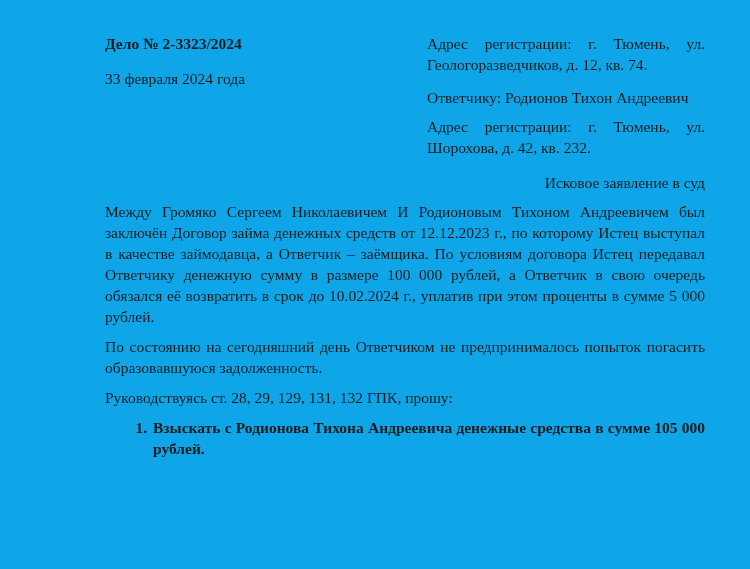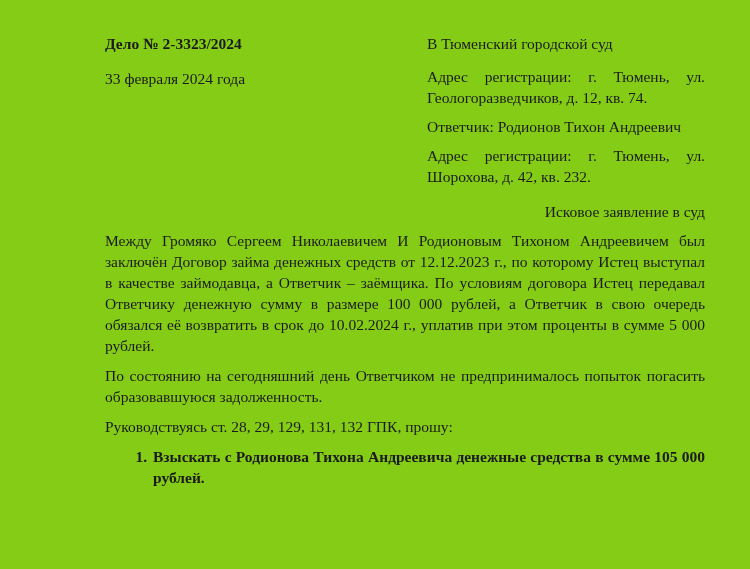--- a/index.html
+++ b/index.html
@@ -5,21 +5,21 @@
   html, body {
     margin: 0;
     padding: 0;
     background: #fdfdfd;
   }
   .page {
     position: relative;
     box-sizing: border-box;
     width: 750px;
     height: 569px;
-    background: #84cc16;
+    background: #0ea5e9;
     padding: 33px 45px 0 105px;
     font-family: "Liberation Serif", "DejaVu Serif", serif;
     font-size: 15.5px;
     line-height: 21px;
     color: #1b1b1b;
     overflow: hidden;
   }
   .doc-header {
     display: flex;
     justify-content: space-between;
@@ -77,23 +77,22 @@
 <body>
 
 <div class="page">
 
   <header class="doc-header">
     <div class="left-col">
       <p class="case-number">Дело № 2-3323/2024</p>
       <p class="doc-date">33 февраля 2024 года</p>
     </div>
     <div class="right-col">
-      <p>В Тюменский городской суд</p>
       <p>Адрес регистрации: г. Тюмень, ул. Геологоразведчиков, д. 12, кв. 74.</p>
-      <p>Ответчик: Родионов Тихон Андреевич</p>
+      <p>Ответчику: Родионов Тихон Андреевич</p>
       <p>Адрес регистрации: г. Тюмень, ул. Шорохова, д. 42, кв. 232.</p>
     </div>
   </header>
 
   <h1 class="doc-title">Исковое заявление в суд</h1>
 
   <p class="para">Между Громяко Сергеем Николаевичем И Родионовым Тихоном Андреевичем был заключён Договор займа денежных средств от 12.12.2023 г., по которому Истец выступал в качестве займодавца, а Ответчик – заёмщика. По условиям договора Истец передавал Ответчику денежную сумму в размере 100&nbsp;000 рублей, а Ответчик в свою очередь обязался её возвратить в срок до 10.02.2024 г., уплатив при этом проценты в сумме 5&nbsp;000 рублей.</p>
 
   <p class="para">По состоянию на сегодняшний день Ответчиком не предпринималось попыток погасить образовавшуюся задолженность.</p>
 

